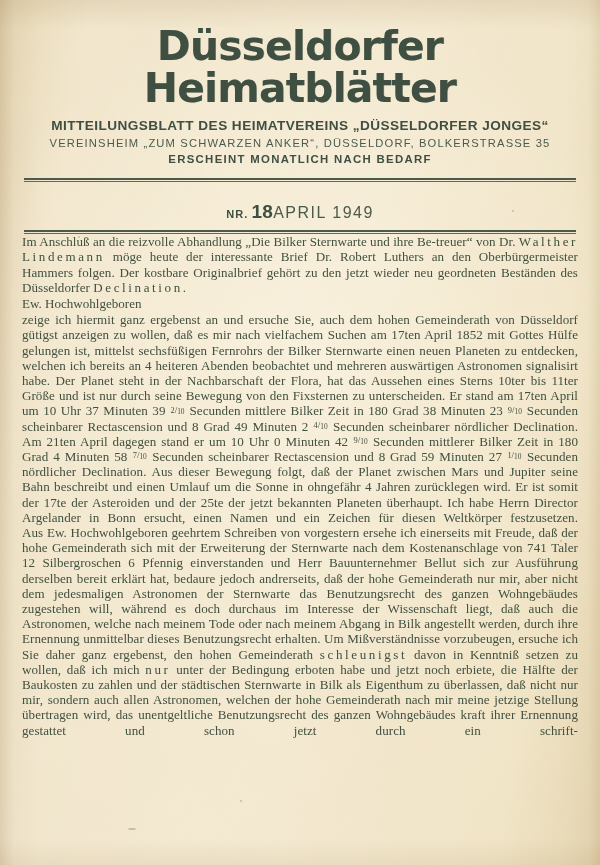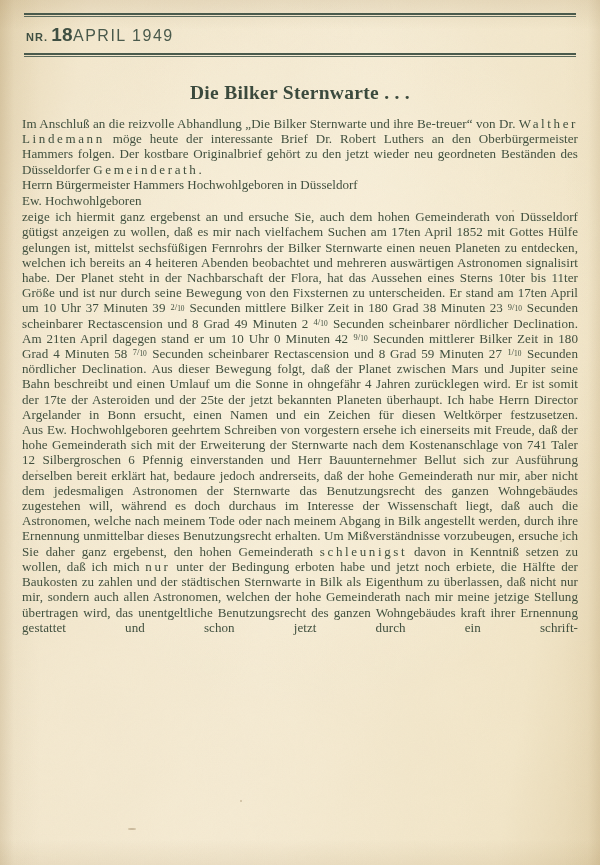--- a/index.html
+++ b/index.html
@@ -107,23 +107,24 @@
     background: #5c6b5d;
     margin-top: 1px;
   }
   .rule-double.below {
     margin-top: 7px;
   }
 
   
   .issue-line {
     display: flex;
-    justify-content: flex-start;
+    justify-content: center;
     align-items: baseline;
     padding: 7px 4px 0 4px;
+    margin-top: 12px;
   }
   .issue-no {
     font-family: "Liberation Sans", sans-serif;
     color: #3f4f42;
   }
   .issue-no .lbl {
     font-size: 11px;
     letter-spacing: 1.1px;
     font-weight: bold;
   }
@@ -234,46 +235,50 @@
 
 <span class="speck" style="left:78px;top:236px;width:2px;height:2px;"></span>
 <span class="speck" style="left:512px;top:210px;width:2px;height:2px;"></span>
 <span class="speck" style="left:36px;top:470px;width:2px;height:2px;"></span>
 <span class="speck" style="left:560px;top:540px;width:2px;height:2px;"></span>
 <span class="speck" style="left:128px;top:828px;width:8px;height:2px;border-radius:40%;"></span>
 <span class="speck" style="left:240px;top:800px;width:2px;height:2px;"></span>
 
 <div class="sheet">
 
+  <header>
+    <h1 class="masthead-title">Düsseldorfer Heimatblätter</h1>
+    <div class="masthead-sub1">MITTEILUNGSBLATT DES HEIMATVEREINS „DÜSSELDORFER JONGES“</div>
+    <div class="masthead-sub2">VEREINSHEIM „ZUM SCHWARZEN ANKER“, DÜSSELDORF, BOLKERSTRASSE 35</div>
+    <div class="masthead-sub3">ERSCHEINT MONATLICH NACH BEDARF</div>
+  </header>
 
   <div class="rule-double">
     <div class="thick"></div>
     <div class="thin"></div>
   </div>
 
   <div class="issue-line">
     <div class="issue-no">
       <span class="lbl">NR.</span><span class="num">18</span>
     </div>
     <div class="issue-date">APRIL 1949</div>
   </div>
 
   <div class="rule-double below">
     <div class="thick"></div>
     <div class="thin"></div>
   </div>
 
   <article>
-    <h2 class="article-title">Die Bilker Sternwarte . . .</h2>
 
     <div class="body-text last-left">
-      Im Anschluß an die reizvolle Abhandlung „Die Bilker Sternwarte und ihre Be-treuer“ von Dr. <span class="sp">Walther Lindemann</span> möge heute der interessante Brief Dr. Robert Luthers an den Oberbürgermeister Hammers folgen. Der kostbare Originalbrief gehört zu den jetzt wieder neu geordneten Beständen des Düsseldorfer <span class="sp">Gemeinderath</span>.
-    </div>
-
-    <div class="line-left">Herrn Bürgermeister Hammers Hochwohlgeboren in Düsseldorf</div>
+      Im Anschluß an die reizvolle Abhandlung „Die Bilker Sternwarte und ihre Be-treuer“ von Dr. <span class="sp">Walther Lindemann</span> möge heute der interessante Brief Dr. Robert Luthers an den Oberbürgermeister Hammers folgen. Der kostbare Originalbrief gehört zu den jetzt wieder neu geordneten Beständen des Düsseldorfer <span class="sp">Declination</span>.
+    </div>
+
     <div class="line-center">Ew. Hochwohlgeboren</div>
 
     <div class="body-text">
       zeige ich hiermit ganz ergebenst an und ersuche Sie, auch dem hohen Gemeinderath von Düsseldorf gütigst anzeigen zu wollen, daß es mir nach vielfachem Suchen am 17ten April 1852 mit Gottes Hülfe gelungen ist, mittelst sechsfüßigen Fernrohrs der Bilker Sternwarte einen neuen Planeten zu entdecken, welchen ich bereits an 4 heiteren Abenden beobachtet und mehreren auswärtigen Astronomen signalisirt habe. Der Planet steht in der Nachbarschaft der Flora, hat das Aussehen eines Sterns 10ter bis 11ter Größe und ist nur durch seine Bewegung von den Fixsternen zu unterscheiden. Er stand am 17ten April um 10 Uhr 37 Minuten 39&nbsp;<span class="frac">2<span class="sl">/</span><span class="sub-ten">10</span></span>&nbsp;Secunden mittlere Bilker Zeit in 180 Grad 38 Minuten 23&nbsp;<span class="frac">9<span class="sl">/</span><span class="sub-ten">10</span></span>&nbsp;Secunden scheinbarer Rectascension und 8 Grad 49 Minuten 2&nbsp;<span class="frac">4<span class="sl">/</span><span class="sub-ten">10</span></span>&nbsp;Secunden scheinbarer nördlicher Declination. Am 21ten April dagegen stand er um 10 Uhr 0 Minuten 42&nbsp;<span class="frac">9<span class="sl">/</span><span class="sub-ten">10</span></span>&nbsp;Secunden mittlerer Bilker Zeit in 180 Grad 4 Minuten 58&nbsp;<span class="frac">7<span class="sl">/</span><span class="sub-ten">10</span></span>&nbsp;Secunden scheinbarer Rectascension und 8 Grad 59 Minuten 27&nbsp;<span class="frac">1<span class="sl">/</span><span class="sub-ten">10</span></span>&nbsp;Secunden nördlicher Declination. Aus dieser Bewegung folgt, daß der Planet zwischen Mars und Jupiter seine Bahn beschreibt und einen Umlauf um die Sonne in ohngefähr 4 Jahren zurücklegen wird. Er ist somit der 17te der Asteroiden und der 25te der jetzt bekannten Planeten überhaupt. Ich habe Herrn Director Argelander in Bonn ersucht, einen Namen und ein Zeichen für diesen Weltkörper festzusetzen.
     </div>
 
     <div class="body-text">
       Aus Ew. Hochwohlgeboren geehrtem Schreiben von vorgestern ersehe ich einerseits mit Freude, daß der hohe Gemeinderath sich mit der Erweiterung der Sternwarte nach dem Kostenanschlage von 741 Taler 12 Silbergroschen 6 Pfennig einverstanden und Herr Bauunternehmer Bellut sich zur Ausführung derselben bereit erklärt hat, bedaure jedoch andrerseits, daß der hohe Gemeinderath nur mir, aber nicht dem jedesmaligen Astronomen der Sternwarte das Benutzungsrecht des ganzen Wohngebäudes zugestehen will, während es doch durchaus im Interesse der Wissenschaft liegt, daß auch die Astronomen, welche nach meinem Tode oder nach meinem Abgang in Bilk angestellt werden, durch ihre Ernennung unmittelbar dieses Benutzungsrecht erhalten. Um Mißverständnisse vorzubeugen, ersuche ich Sie daher ganz ergebenst, den hohen Gemeinderath <span class="sp">schleunigst</span> davon in Kenntniß setzen zu wollen, daß ich mich <span class="sp">nur</span> unter der Bedingung erboten habe und jetzt noch erbiete, die Hälfte der Baukosten zu zahlen und der städtischen Sternwarte in Bilk als Eigenthum zu überlassen, daß nicht nur mir, sondern auch allen Astronomen, welchen der hohe Gemeinderath nach mir meine jetzige Stellung übertragen wird, das unentgeltliche Benutzungsrecht des ganzen Wohngebäudes kraft ihrer Ernennung gestattet und schon jetzt durch ein schrift-
     </div>
   </article>

